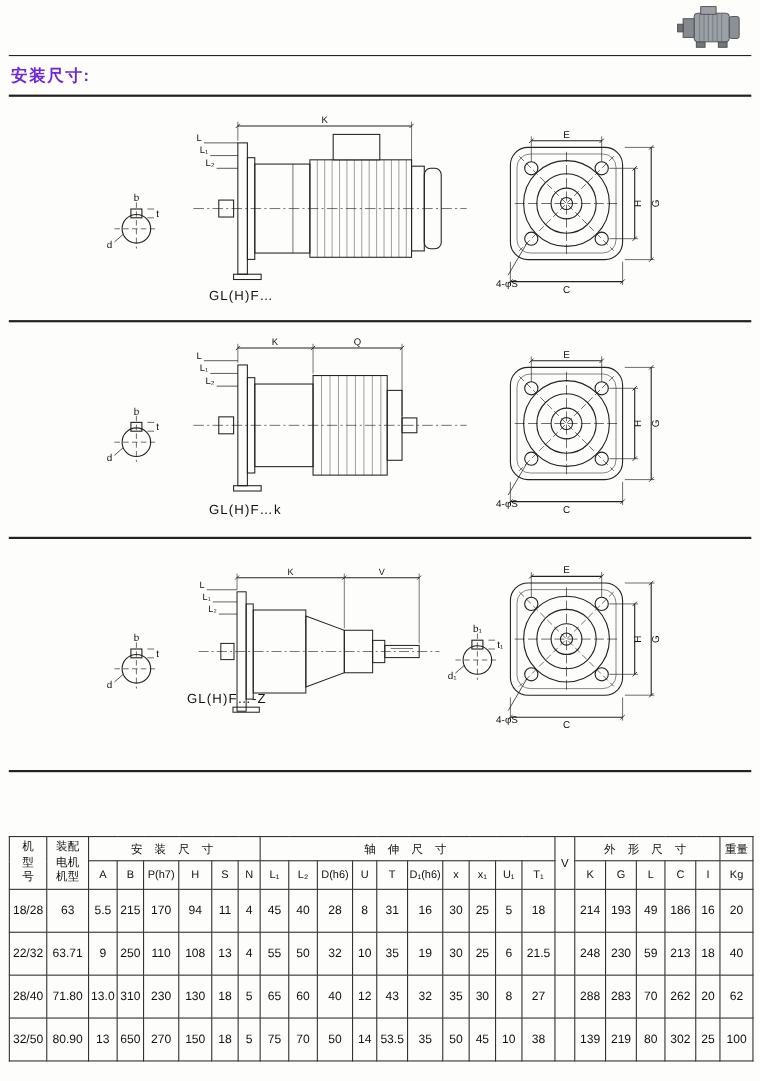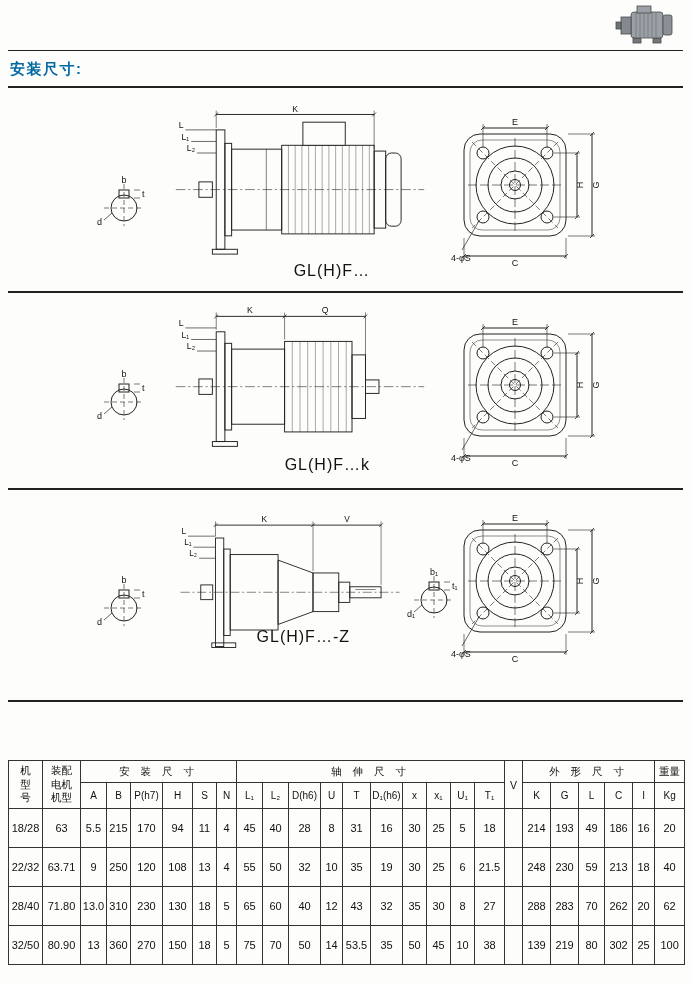--- a/index.html
+++ b/index.html
@@ -1,25 +1,25 @@
 <!DOCTYPE html>
 <html><head>
 <meta charset="utf-8">
 <style>
   * { margin:0; padding:0; box-sizing:border-box; }
   body { background:#e9e9e9; font-family:"Liberation Sans", sans-serif; }
   .page { position:relative; width:691px; height:983px; background:#fdfdfc; color:#111; margin:0 auto; overflow:hidden; }
-  .title { position:absolute; font-size:15px; font-weight:bold; letter-spacing:1.5px; color:#0369a1; }
+  .title { position:absolute; font-size:15px; font-weight:bold; letter-spacing:1.5px; color:#6d28d9; }
   .rule { position:absolute; left:8px; right:8px; background:#222; }
   svg.drawing { position:absolute; overflow:visible; }
   svg text { font-family:"Liberation Sans", sans-serif; }
   .dim { font-size:9px; fill:#111; }
   .mid { text-anchor:middle; }
   .end { text-anchor:end; }
-  .caption { position:absolute; width:180px; text-align:right; font-size:16px; letter-spacing:1px; color:#111; }
+  .caption { position:absolute; width:180px; text-align:left; font-size:12px; letter-spacing:1px; color:#111; }
   table.spec { position:absolute; left:8px; top:760px; width:676px; border-collapse:collapse; table-layout:fixed; }
   .spec th, .spec td { border:1px solid #333; text-align:center; vertical-align:middle; padding:1px; font-weight:normal; font-size:10.5px; color:#111; overflow:hidden; }
   .spec thead tr.r1 th { height:22px; }
   .spec thead tr.r2 th { height:26px; font-size:10px; }
   .spec .vhead { white-space:pre-line; line-height:1.3; font-size:10.5px; }
   .spec .ghead { letter-spacing:4px; }
   .spec tbody td { height:39px; font-size:11px; }
 </style>
 </head>
 <body>
@@ -353,21 +353,21 @@
           <td>49</td>
           <td>186</td>
           <td>16</td>
           <td>20</td>
         </tr>
         <tr>
           <td>22/32</td>
           <td>63.71</td>
           <td>9</td>
           <td>250</td>
-          <td>120</td>
+          <td>110</td>
           <td>108</td>
           <td>13</td>
           <td>4</td>
           <td>55</td>
           <td>50</td>
           <td>32</td>
           <td>10</td>
           <td>35</td>
           <td>19</td>
           <td>30</td>
@@ -406,21 +406,21 @@
           <td>283</td>
           <td>70</td>
           <td>262</td>
           <td>20</td>
           <td>62</td>
         </tr>
         <tr>
           <td>32/50</td>
           <td>80.90</td>
           <td>13</td>
-          <td>360</td>
+          <td>650</td>
           <td>270</td>
           <td>150</td>
           <td>18</td>
           <td>5</td>
           <td>75</td>
           <td>70</td>
           <td>50</td>
           <td>14</td>
           <td>53.5</td>
           <td>35</td>

